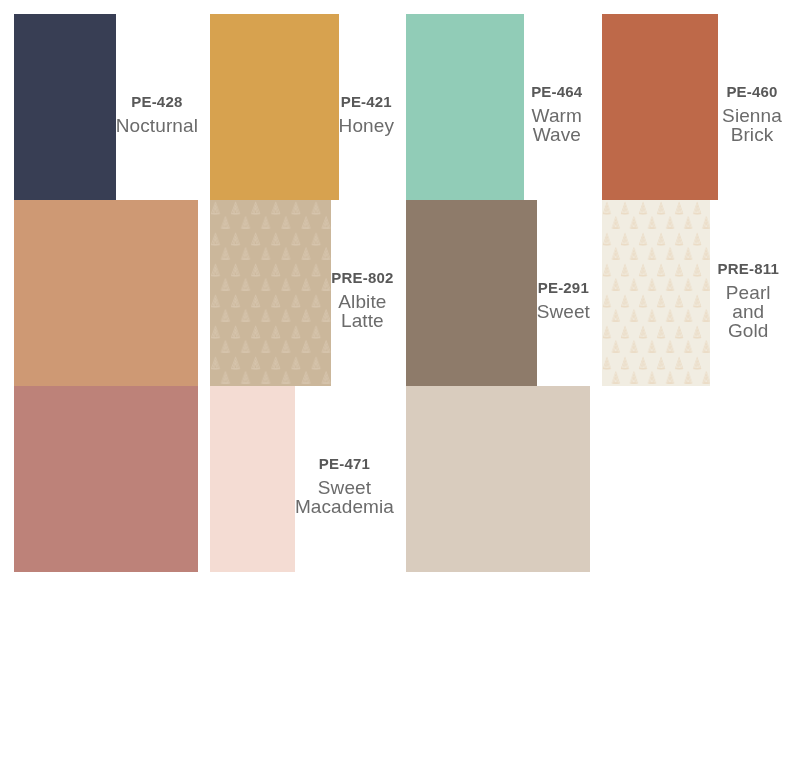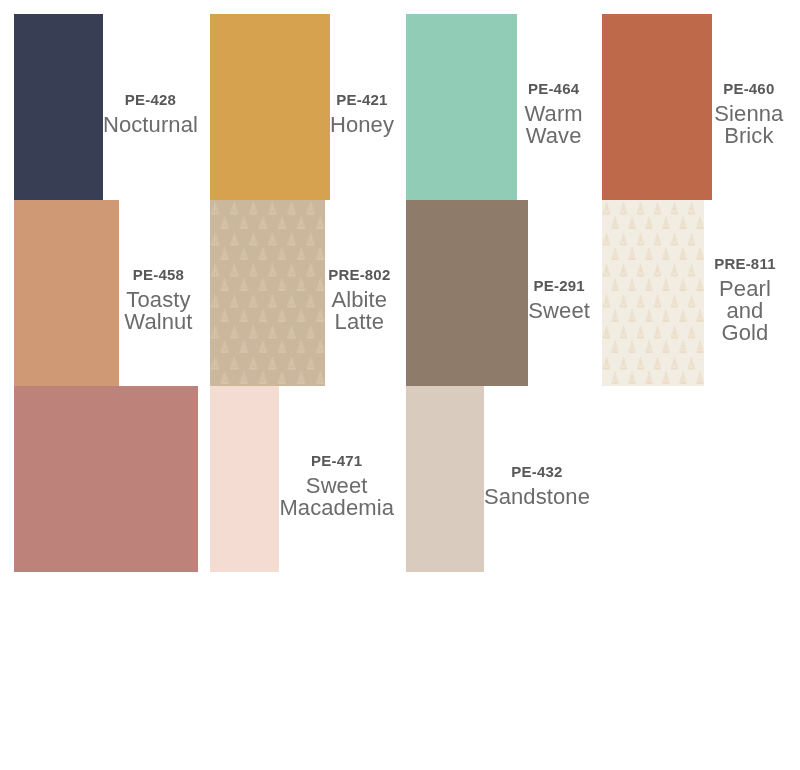--- a/index.html
+++ b/index.html
@@ -58,21 +58,21 @@
     display: block;
     font-size: 15px;
     font-weight: bold;
     color: #585858;
     letter-spacing: 0.2px;
     margin-bottom: 7px;
   }
 
   .swatch-name {
     display: block;
-    font-size: 22px;
+    font-size: 19px;
     font-weight: normal;
     color: #6b6b6b;
     letter-spacing: 0.1px;
   }
 </style>
 </head>
 <body>
 
 <div id="palette-grid">
     <div class="swatch-cell">
@@ -98,24 +98,20 @@
     </div>
     <div class="swatch-cell">
       <div class="swatch-chip" style="background: rgb(190, 105, 73);"></div>
       <div class="swatch-caption">
         <span class="swatch-code">PE-460</span>
         <span class="swatch-name">Sienna Brick</span>
       </div>
     </div>
     <div class="swatch-cell">
       <div class="swatch-chip" style="background: rgb(206, 153, 116);"></div>
-      <div class="swatch-caption">
-        <span class="swatch-code">PE-458</span>
-        <span class="swatch-name">Toasty Walnut</span>
-      </div>
     </div>
     <div class="swatch-cell">
       <div class="swatch-chip" style="background: rgb(203, 183, 155);">
         <svg class="pattern-layer" viewBox="0 0 186 186" preserveAspectRatio="none">
           <defs>
             <pattern id="tri-pat-5" width="31" height="31" patternUnits="userSpaceOnUse">
               <g transform="translate(2,1)">
                 <polygon points="0,12.6 6.3,1.2 12.6,12.6" fill="none" stroke="#D6C4AC" stroke-width="1.1" stroke-linejoin="round"></polygon>
                 <polygon points="2.3,12.6 6.3,4.1 10.3,12.6" fill="none" stroke="#D6C4AC" stroke-width="1.1" stroke-linejoin="round"></polygon>
                 <polygon points="4.3,12.6 6.3,6.7 8.3,12.6" fill="none" stroke="#D6C4AC" stroke-width="1.1" stroke-linejoin="round"></polygon>
@@ -172,18 +168,14 @@
     </div>
     <div class="swatch-cell">
       <div class="swatch-chip" style="background: rgb(244, 220, 211);"></div>
       <div class="swatch-caption">
         <span class="swatch-code">PE-471</span>
         <span class="swatch-name">Sweet Macademia</span>
       </div>
     </div>
     <div class="swatch-cell">
       <div class="swatch-chip" style="background: rgb(217, 204, 190);"></div>
-      <div class="swatch-caption">
-        <span class="swatch-code">PE-432</span>
-        <span class="swatch-name">Sandstone</span>
-      </div>
     </div>
   </div>
 
 </body></html>

